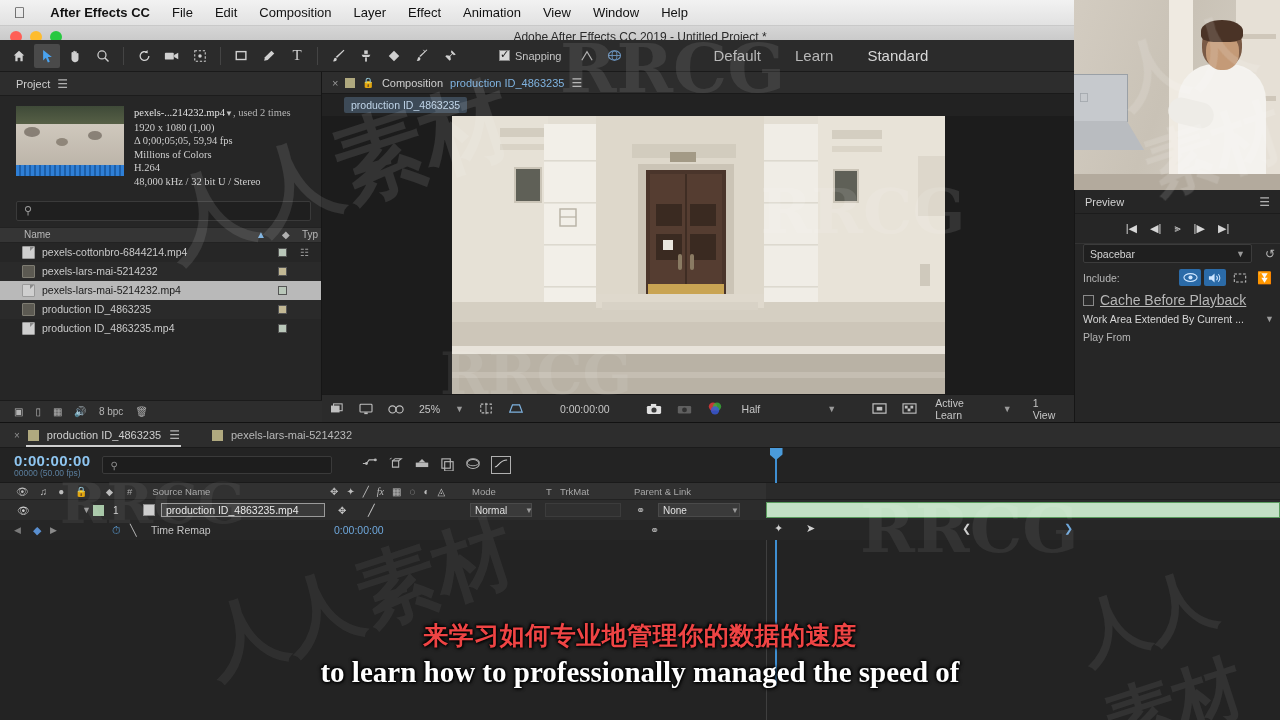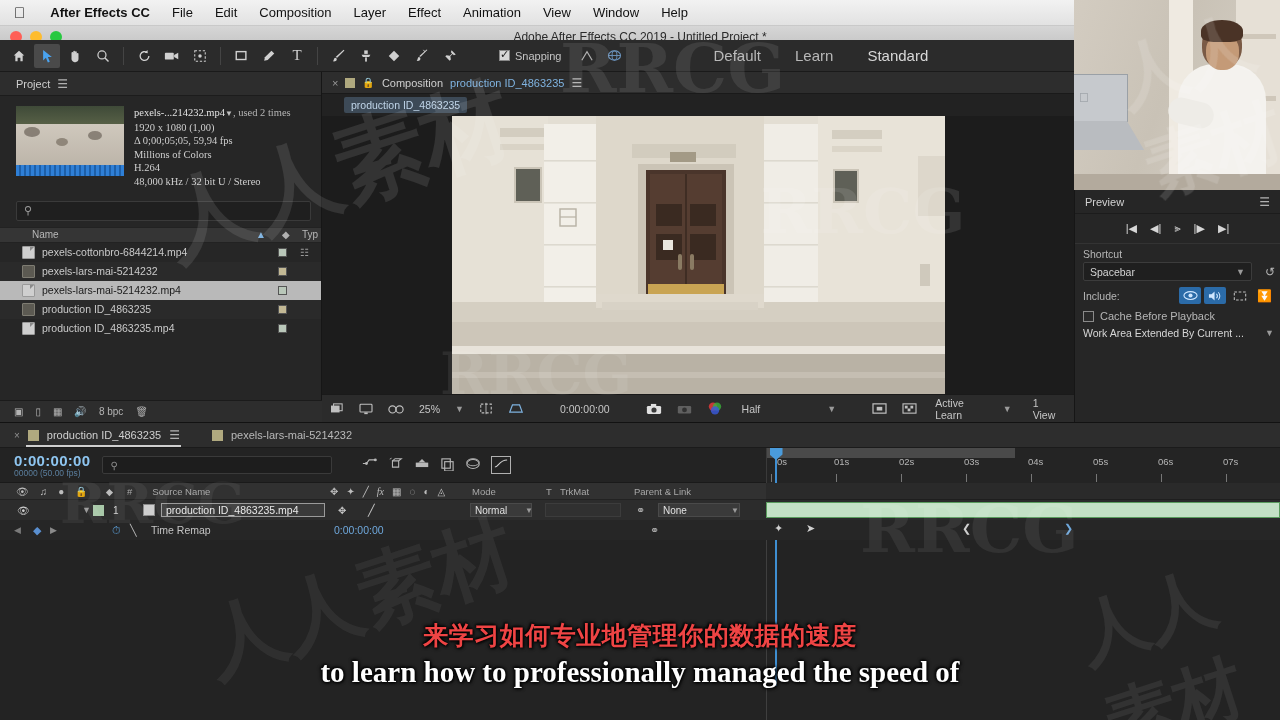--- a/index.html
+++ b/index.html
@@ -78,21 +78,21 @@
   .meta .ttl .car { font-size:8px; color:#c0c0c0; }
   .meta .used { color:#b5b5b5; }
 
   .searchrow { padding: 6px 10px 6px 16px; }
   .searchbox { height:20px; background:#1f1f1f; border:1px solid #3a3a3a; border-radius:2px;
                display:flex; align-items:center; padding-left:7px; }
   .searchbox .mag { color:#9a9a9a; font-size:11px; }
 
   .colhdr { height:16px; background:#353535; border-top:1px solid #222; border-bottom:1px solid #222;
             display:flex; align-items:center; font-size:10px; color:#b8b8b8; position:relative; }
-  .colhdr .nm { padding-left:32px; }
+  .colhdr .nm { padding-left:24px; }
   .colhdr .sortarrow { position:absolute; left:256px; color:#7fb3e0; font-size:10px; }
   .colhdr .tagc { position:absolute; left:282px; color:#b0b0b0; font-size:10px; }
   .colhdr .typ { position:absolute; left:302px; }
 
   .filelist { }
   .frow { height:19px; display:flex; align-items:center; font-size:10.5px; color:#cacaca;
           padding-left:22px; position:relative; }
   .frow.alt { background:#2a2a2a; }
   .frow.sel { background:#b9b9b9; color:#1a1a1a; }
   .fic { width:13px; height:13px; margin-right:7px; flex:none; border-radius:1px; }
@@ -135,21 +135,21 @@
                   font-size:11px; color:#d2d2d2; border-bottom:1px solid #1c1c1c; background:#262626;}
   .transport { height:30px; display:flex; align-items:center; justify-content:center; gap:13px;
                color:#d6d6d6; font-size:11px; border-bottom:1px solid #333; }
   .rrow { padding:4px 8px 2px 8px; font-size:10.5px; color:#b6b6b6; }
   .rsel { height:19px; background:#1f1f1f; border:1px solid #3c3c3c; border-radius:2px;
           display:flex; align-items:center; justify-content:space-between; padding:0 6px;
           font-size:10.5px; color:#d4d4d4; margin:0 8px; }
   .rinc { display:flex; align-items:center; gap:5px; padding:6px 8px 3px 8px; font-size:10.5px; color:#b6b6b6; }
   .ibtn { width:22px; height:17px; display:flex; align-items:center; justify-content:center; border-radius:2px; }
   .ibtn.on { background:#2b6ba8; }
-  .rchk { display:flex; align-items:center; gap:6px; padding:3px 8px; font-size:11px; color:#b6b6b6; }
+  .rchk { display:flex; align-items:center; gap:6px; padding:3px 8px; font-size:14px; color:#b6b6b6;text-decoration:underline; }
   .rchk .box { width:11px; height:11px; border:1px solid #8a8a8a; background:#2a2a2a; }
   .rval { font-size:10.5px; color:#d6d6d6; padding:2px 8px; }
 
   
   .tl { position:absolute; left:0; top:422px; width:1280px; height:298px; background:#232323;
         border-top:1px solid #121212; }
   .tl-tabs { height:25px; background:#2d2d2d; display:flex; align-items:center; gap:8px;
              padding-left:14px; font-size:11px; color:#cfcfcf; border-bottom:1px solid #1b1b1b; position:relative;}
   .tl-tabs .x { color:#909090; font-size:10px; }
   .tl-tabs .sq { width:11px; height:11px; background:#b0a97f; }
@@ -652,21 +652,20 @@
       <span>Preview</span>
       <span class="hamb" style="margin-left:auto">☰</span>
     </div>
     <div class="transport">
       <span>|◀</span>
       <span>◀|</span>
       <span>⫸</span>
       <span>|▶</span>
       <span>▶|</span>
     </div>
-    <div class="rrow">Shortcut</div>
     <div style="display:flex;align-items:center;">
       <div class="rsel" style="flex:1">
         <span>Spacebar</span>
         <span class="chev">▼</span>
       </div>
       <span style="color:#b6b6b6;font-size:12px;padding:0 5px">↺</span>
     </div>
     <div class="rinc">
       <span>Include:</span>
       <span style="margin-left:auto;display:flex;gap:3px;align-items:center;">
@@ -692,20 +691,21 @@
       </span>
     </div>
     <div class="rchk">
       <span class="box"></span>
       <span>Cache Before Playback</span>
     </div>
     <div style="display:flex;align-items:center">
       <div class="rval" style="flex:1">Work Area Extended By Current ...</div>
       <span class="chev" style="padding-right:6px">▼</span>
     </div>
+    <div class="rrow">Play From</div>
   </div>
 
   <div class="webcam">
     <div class="wc-wall"></div>
     <div class="wc-door"></div>
     <div class="wc-shelf"></div>
     <div class="wc-person">
       <div class="wc-body"></div>
       <div class="wc-arm"></div>
       <div class="wc-head"></div>
@@ -774,39 +774,20 @@
             </svg>
         </span>
         <span class="boxed">
           <svg width="14" height="11" viewBox="0 0 16 12">
               <path d="M1 10 C5 10 6 2 15 2" stroke="#d0d0d0" stroke-width="1.3" fill="none"></path>
             </svg>
         </span>
       </div>
     </div>
 
-    <div class="ruler">
-      <div class="wa-bar" style="left:0; width:248px; top:0; position:absolute;"></div>
-      <div class="rtick" style="left:10px">0s</div>
-      <div class="rtick" style="left:67px">01s</div>
-      <div class="rtick" style="left:132px">02s</div>
-      <div class="rtick" style="left:197px">03s</div>
-      <div class="rtick" style="left:261px">04s</div>
-      <div class="rtick" style="left:326px">05s</div>
-      <div class="rtick" style="left:391px">06s</div>
-      <div class="rtick" style="left:456px">07s</div>
-      <div class="rmark" style="left:4px"></div>
-      <div class="rmark" style="left:69px"></div>
-      <div class="rmark" style="left:134px"></div>
-      <div class="rmark" style="left:199px"></div>
-      <div class="rmark" style="left:264px"></div>
-      <div class="rmark" style="left:329px"></div>
-      <div class="rmark" style="left:394px"></div>
-      <div class="rmark" style="left:459px"></div>
-    </div>
 
     <div class="cti" style="left:775px; height:238px;">
       <div class="cti-head"></div>
     </div>
 
     <div class="tl-divider"></div>
 
     <div class="hdr-row">
       <span style="padding-left:16px;display:flex;gap:11px;align-items:center;color:#bdbdbd;font-size:10px">
         <span>👁</span>

